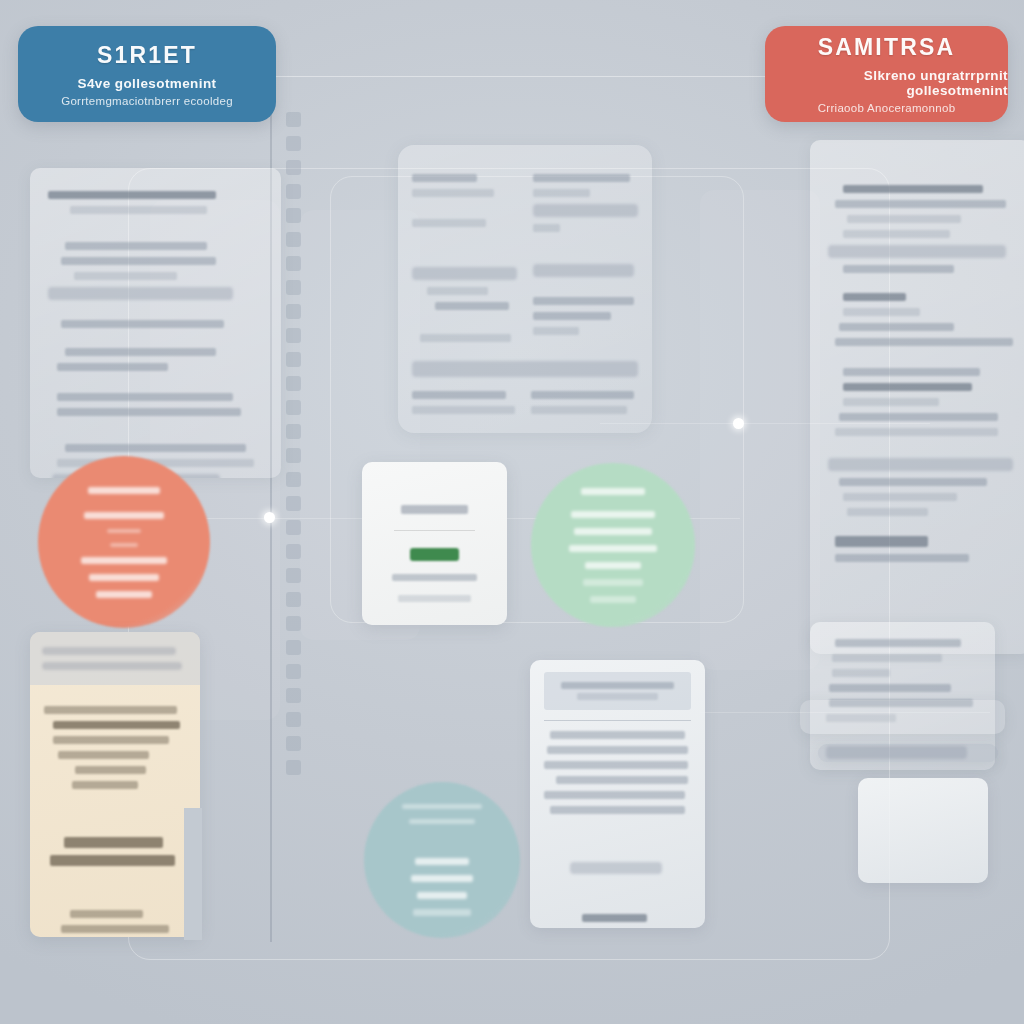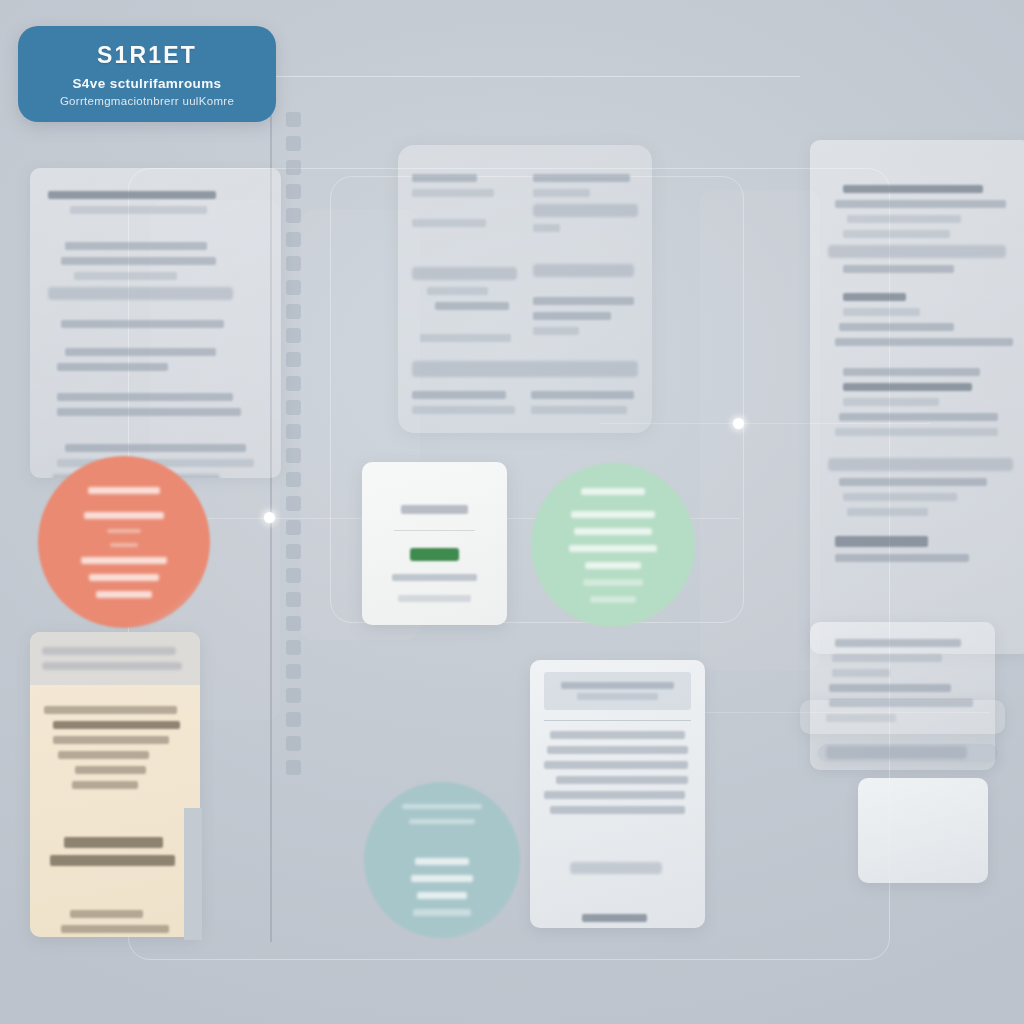--- a/index.html
+++ b/index.html
@@ -118,25 +118,30 @@
       <i></i>
       <i></i>
       <i></i>
   </div>
 
   <div class="node" style="left:264px;top:512px;"></div>
   <div class="node" style="left:733px;top:418px;"></div>
 
   <div class="pill" id="hp0" style="left: 18px; top: 26px; width: 258px; height: 96px; background: rgb(61, 126, 168);">
     <div class="ptitle">S1R1ET</div>
-    <div class="psub1">S4ve sctulrifamroums</div>
-    <div class="psub2">Gorrtemgmaciotnbrerr uulKomre</div>
-  </div>
-
-
+    <div class="psub1">S4ve gollesotmenint</div>
+    <div class="psub2">Gorrtemgmaciotnbrerr ecooldeg</div>
+  </div>
+
+
+  <div class="pill" id="hp2" style="left: 765px; top: 26px; width: 243px; height: 96px; background: rgb(217, 103, 92);">
+    <div class="ptitle">SAMITRSA</div>
+    <div class="psub1">Slkreno ungratrrprnit gollesotmenint</div>
+    <div class="psub2">Crriaoob Anoceramonnob</div>
+  </div>
 
   <div class="panel light pad" style="left:30px;top:168px;width:215px;height:278px;">
     <div class="tl dark" style="width:78%"></div>
     <div class="tl faint" style="width:64%;margin-left:10%"></div>
     <div style="height:14px"></div>
     <div class="tl" style="width:66%;margin-left:8%"></div>
     <div class="tl" style="width:72%;margin-left:6%"></div>
     <div class="tl faint" style="width:48%;margin-left:12%"></div>
     <div class="tl hi" style="width:86%"></div>
     <div style="height:6px"></div>

